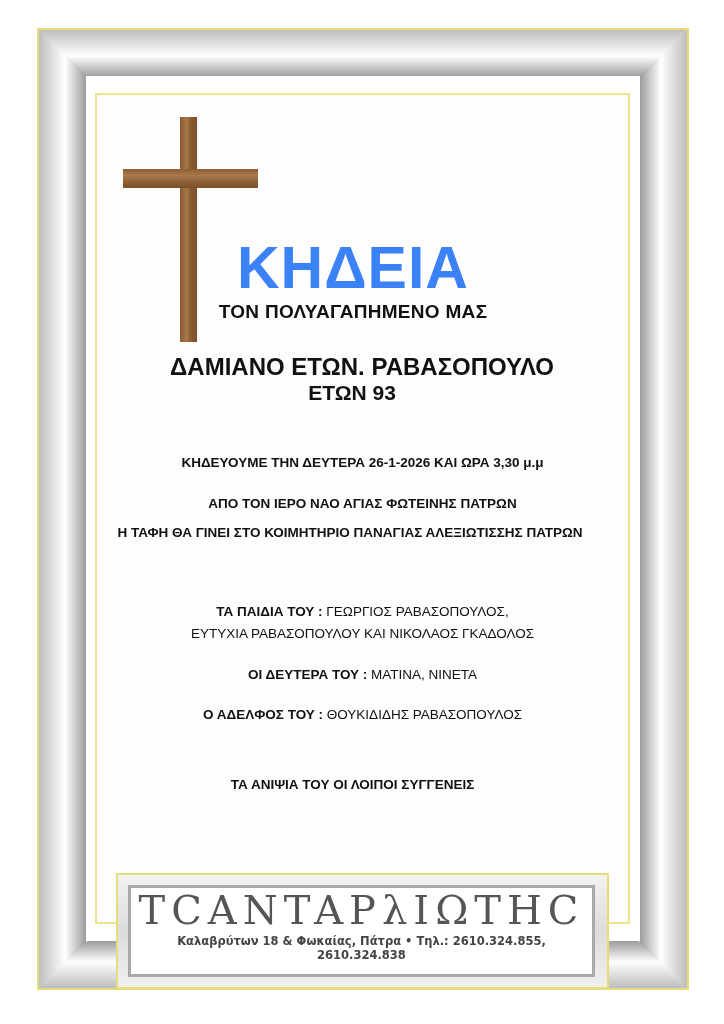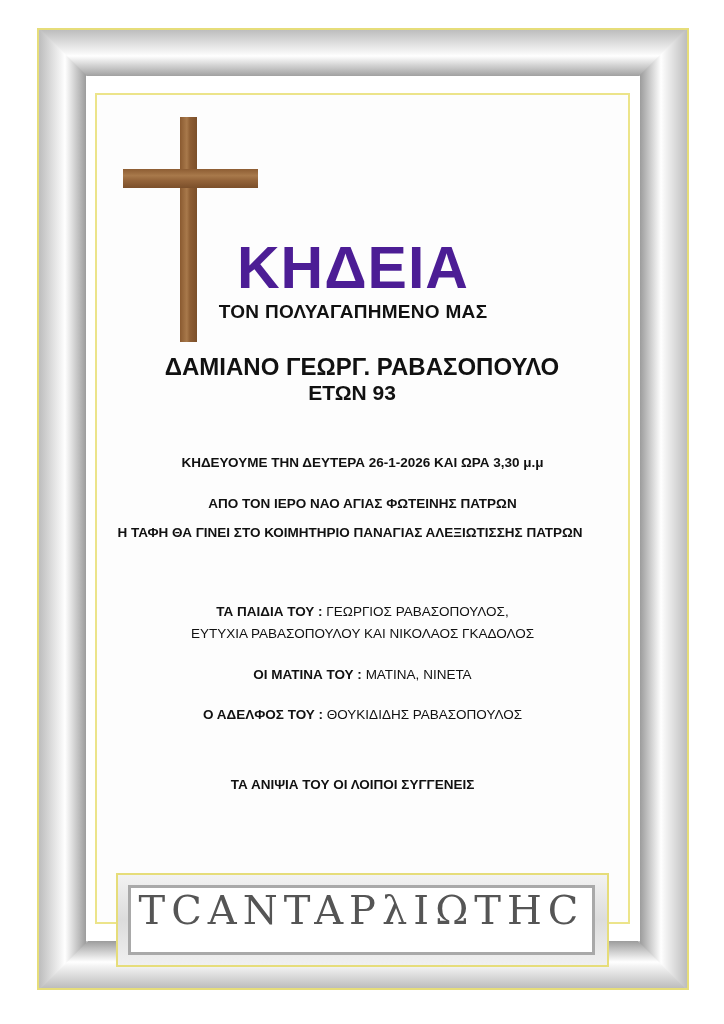--- a/index.html
+++ b/index.html
@@ -44,31 +44,31 @@
     }
     .cross-v {
       position: absolute; left: 180px; top: 117px; width: 17px; height: 225px;
       background: linear-gradient(90deg, #8a5a30, #a8794b 40%, #8d5d33 60%, #7b4f2a);
     }
     .cross-h {
       position: absolute; left: 123px; top: 169px; width: 135px; height: 19px;
       background: linear-gradient(180deg, #8d5d33, #a8794b 35%, #94643a 60%, #7b4f2a);
     }
     .txt { position: absolute; white-space: nowrap; text-align: center; }
-    .title { left: 200px; width: 306px; top: 236px; font-size: 59px; font-weight: bold; letter-spacing: 1px; color: #4c1d95; line-height: 64px; }
+    .title { left: 200px; width: 306px; top: 236px; font-size: 59px; font-weight: bold; letter-spacing: 1px; color: #3b82f6; line-height: 64px; }
     .subtitle { left: 200px; width: 306px; top: 303px; font-size: 19px; font-weight: bold; line-height: 18px; letter-spacing: 0.3px; }
     .name { left: 100px; width: 524px; top: 353px; font-size: 24px; font-weight: bold; line-height: 28px; }
     .age { left: 100px; width: 504px; top: 381px; font-size: 21px; font-weight: bold; line-height: 24px; }
     .line-s { font-size: 13.5px; font-weight: bold; line-height: 16px; }
     .line-r { font-size: 13.5px; line-height: 16px; }
     .b { font-weight: bold; }
     .n { font-weight: normal; }
 
     .plaque {
-      position: absolute; left: 116px; top: 873px; width: 493px; height: 94px;
+      position: absolute; left: 116px; top: 873px; width: 493px; height: 116px;
       border: 2px solid #e6dd7a; box-sizing: border-box;
       background: linear-gradient(180deg, #f2f2f2, #dcdcdc 50%, #f0f0f0);
     }
     .plaque-inner {
       position: absolute; left: 10px; top: 10px; right: 12px; bottom: 10px;
       border: 3px solid #a9a9a9; box-sizing: border-box; background: #ffffff;
     }
     .logo {
       position: absolute; left: 0; right: 0; top: 1px; text-align: center;
       font-family: "DejaVu Serif", serif; font-size: 40px; letter-spacing: 6px; color: #555555; line-height: 42px;
@@ -87,39 +87,40 @@
 <div class="frame-inner-white"></div>
 <div class="frame-inner-line"></div>
 
 <div>
   <div class="cross-v"></div>
   <div class="cross-h"></div>
 </div>
 
 <div class="txt title">ΚΗΔΕΙΑ</div>
 <div class="txt subtitle">ΤΟΝ  ΠΟΛΥΑΓΑΠΗΜΕΝΟ ΜΑΣ</div>
-<div class="txt name">ΔΑΜΙΑΝΟ ΓΕΩΡΓ. ΡΑΒΑΣΟΠΟΥΛΟ</div>
+<div class="txt name">ΔΑΜΙΑΝΟ ΕΤΩΝ. ΡΑΒΑΣΟΠΟΥΛΟ</div>
 <div class="txt age">ΕΤΩΝ 93</div>
 
 <div class="txt line-s" style="left:100px;width:525px;top:455px;">ΚΗΔΕΥΟΥΜΕ ΤΗΝ ΔΕΥΤΕΡΑ 26-1-2026 ΚΑΙ ΩΡΑ  3,30 μ.μ</div>
 <div class="txt line-s" style="left:100px;width:525px;top:496px;">ΑΠΟ ΤΟΝ ΙΕΡΟ ΝΑΟ ΑΓΙΑΣ ΦΩΤΕΙΝΗΣ ΠΑΤΡΩΝ</div>
 <div class="txt line-s" style="left:100px;width:500px;top:525px;">Η ΤΑΦΗ ΘΑ ΓΙΝΕΙ ΣΤΟ ΚΟΙΜΗΤΗΡΙΟ ΠΑΝΑΓΙΑΣ ΑΛΕΞΙΩΤΙΣΣΗΣ ΠΑΤΡΩΝ</div>
 
 <div class="txt line-r" style="left:100px;width:525px;top:604px;">
   <span class="b">ΤΑ ΠΑΙΔΙΑ ΤΟΥ  :</span><span class="n"> ΓΕΩΡΓΙΟΣ ΡΑΒΑΣΟΠΟΥΛΟΣ,</span>
 </div>
 <div class="txt line-r" style="left:100px;width:525px;top:626px;">ΕΥΤΥΧΙΑ ΡΑΒΑΣΟΠΟΥΛΟΥ ΚΑΙ ΝΙΚΟΛΑΟΣ ΓΚΑΔΟΛΟΣ</div>
 
 <div class="txt line-r" style="left:100px;width:525px;top:667px;">
-  <span class="b">ΟΙ ΜΑΤΙΝΑ ΤΟΥ :</span><span class="n">  ΜΑΤΙΝΑ, ΝΙΝΕΤΑ</span>
+  <span class="b">ΟΙ ΔΕΥΤΕΡΑ ΤΟΥ :</span><span class="n">  ΜΑΤΙΝΑ, ΝΙΝΕΤΑ</span>
 </div>
 
 <div class="txt line-r" style="left:100px;width:525px;top:707px;text-align:center;">
   <span class="b">Ο ΑΔΕΛΦΟΣ ΤΟΥ :</span><span class="n"> ΘΟΥΚΙΔΙΔΗΣ ΡΑΒΑΣΟΠΟΥΛΟΣ</span>
 </div>
 
 <div class="txt line-s" style="left:100px;width:505px;top:747px;margin-top:30px;">ΤΑ ΑΝΙΨΙΑ ΤΟΥ  ΟΙ ΛΟΙΠΟΙ ΣΥΓΓΕΝΕΙΣ</div>
 
 <div class="plaque">
   <div class="plaque-inner">
     <div class="logo">TCANTAPλIΩTHC</div>
+    <div class="addr" style="top:46px;">Καλαβρύτων 18 &amp; Φωκαίας, Πάτρα • Τηλ.: 2610.324.855, 2610.324.838</div>
   </div>
 </div>
 
 </body></html>

